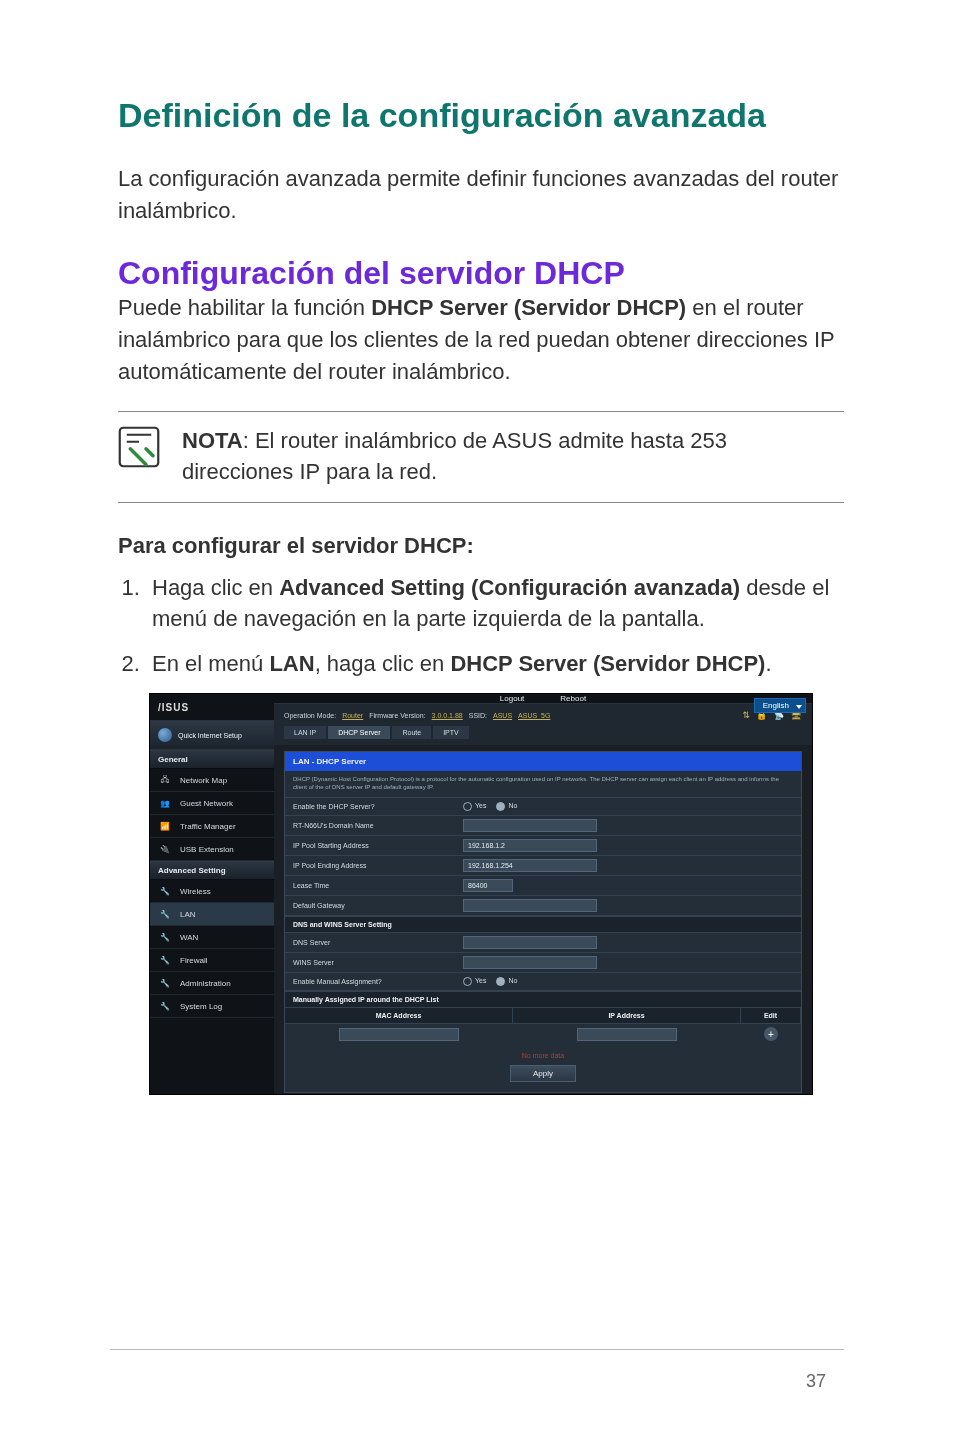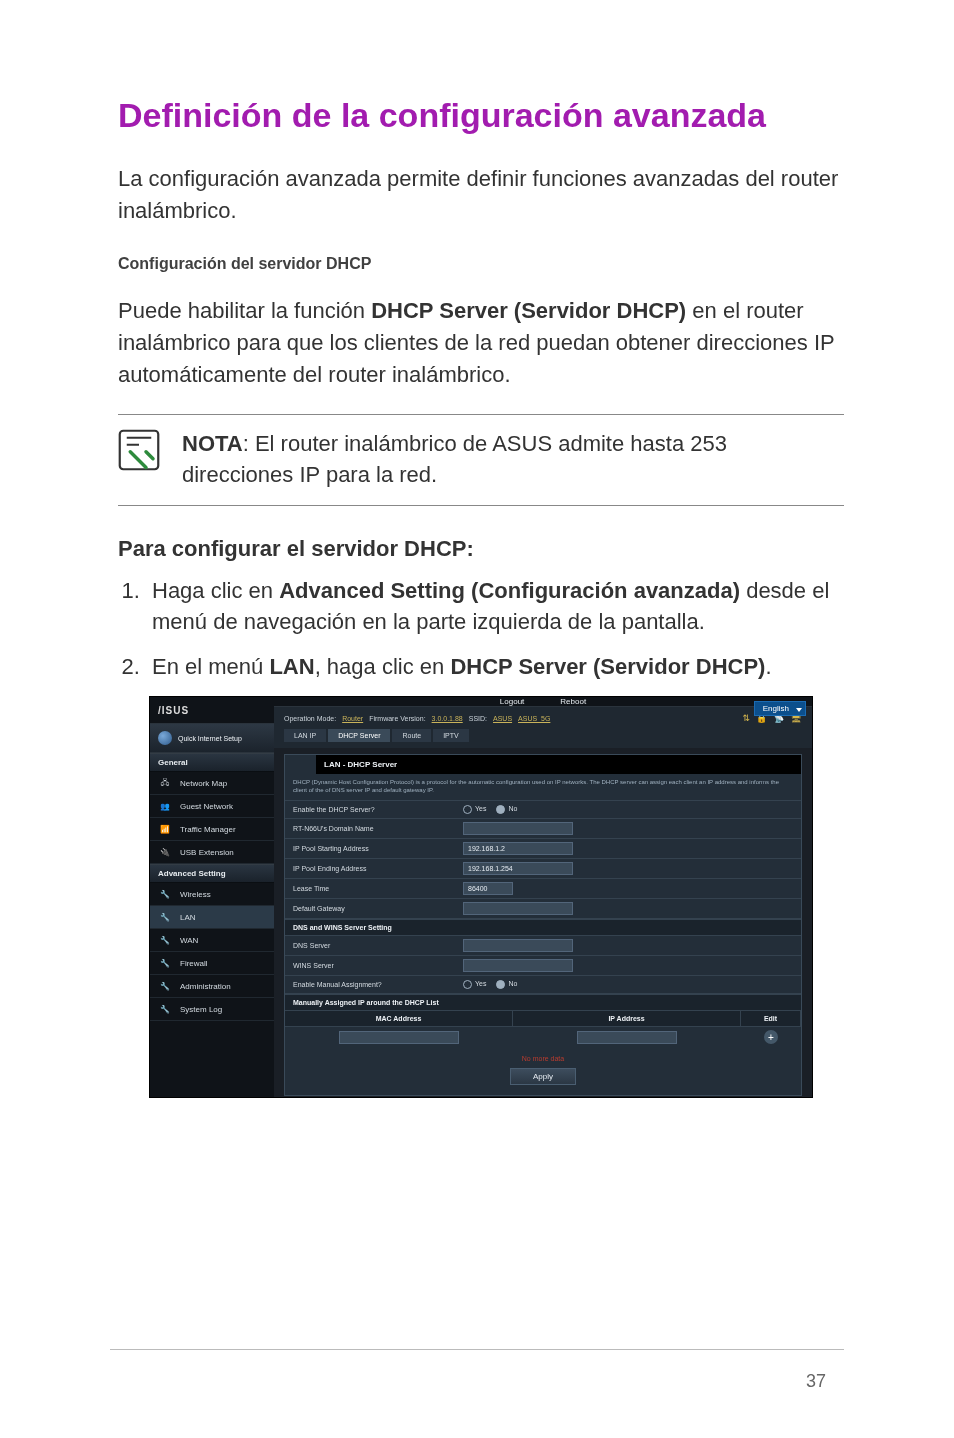--- a/index.html
+++ b/index.html
@@ -8,36 +8,35 @@
     background: #fff;
     width: 954px;
     height: 1438px;
     position: relative;
     color: #333;
   }
   .page {
     padding: 96px 110px 40px 118px;
   }
   h1 {
-    color: #a21caf;
+    color: #0f766e;
     font-size: 34px;
     font-weight: 700;
     margin-bottom: 28px;
   }
   .intro {
     font-size: 22px;
     line-height: 1.45;
     margin-bottom: 28px;
     color: #333;
   }
   h2 {
-    color: #404040;
-    font-size: 16px;
+    color: #6d28d9;
+    font-size: 32px;
     font-weight: 700;
-    margin-bottom: 22px;
   }
   .para {
     font-size: 22px;
     line-height: 1.45;
     margin-bottom: 24px;
     color: #333;
   }
   .notebox {
     border-top: 1px solid #888;
     border-bottom: 1px solid #888;
@@ -196,44 +195,43 @@
     color:#d4dbe1;
     cursor:pointer;
   }
   .tab.active { background:#3a4a59; color:#fff; }
   .panel {
     margin: 6px 10px;
     border: 1px solid #3a4a59;
     background: #232e39;
   }
   .panel-title {
-    background: #000000;
+    background: #1d4ed8;
     padding: 5px 8px;
     font-size: 8px;
     font-weight: 700;
     color:#eef2f6;
-    margin-left:31px;
   }
   .panel-desc {
     padding: 5px 8px;
     font-size: 6px;
     line-height: 1.3;
     color: #9fb0bf;
     border-bottom: 1px solid #34424f;
   }
   .row {
     display:flex; align-items:center;
     border-bottom: 1px solid #34424f;
     padding: 3px 8px;
     min-height: 18px;
   }
   .row-label { flex: 0 0 170px; font-size:7px; color:#d4dbe1; }
   .row-input {
     background: #3a4a59; border:1px solid #52657a; color:#e6ecf2;
-    font-size:7px; padding:1px 4px; width:110px; height:13px;
+    font-size:7px; padding:1px 4px; width:134px; height:13px;
   }
   .radio { display:flex; gap:10px; font-size:7px; color:#d4dbe1; align-items:center;}
   .radio span::before {
     content:""; display:inline-block; width:7px;height:7px;border-radius:50%;
     border:1px solid #9fb0bf; margin-right:3px; vertical-align:middle;
   }
   .radio span.sel::before { background:#9fb0bf; }
   .subhead {
     background:#1a232c; color:#eef2f6; font-size:7px; font-weight:600;
     padding:4px 8px; border-top:1px solid #34424f; border-bottom:1px solid #34424f;

